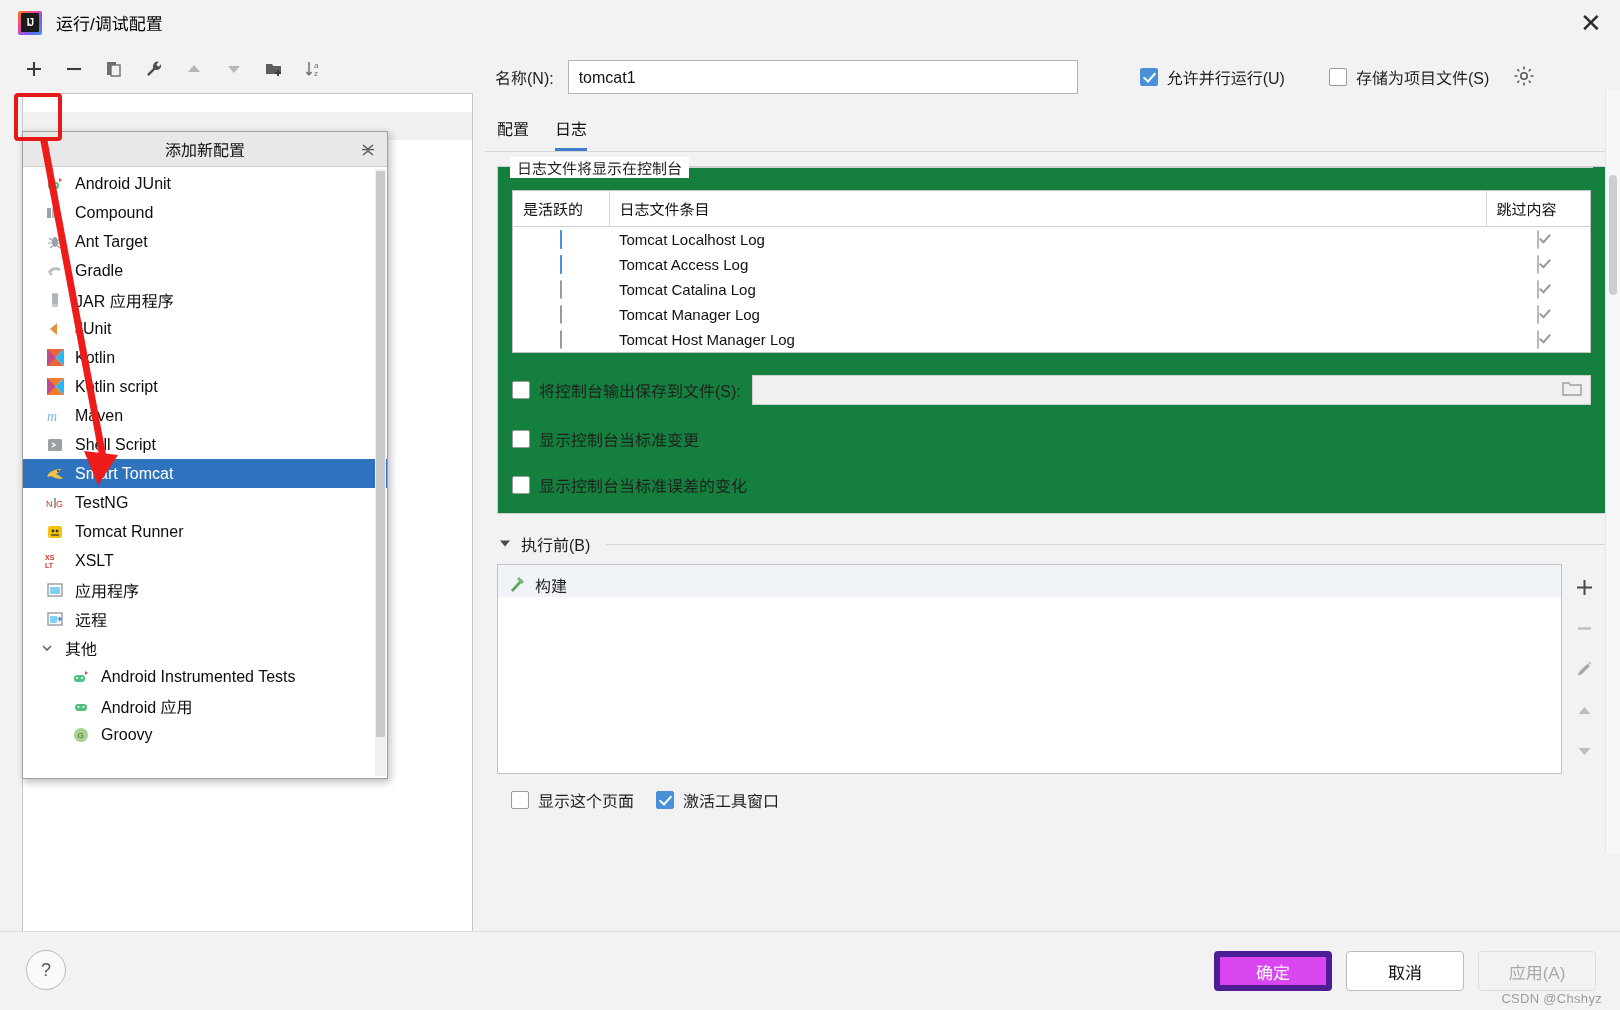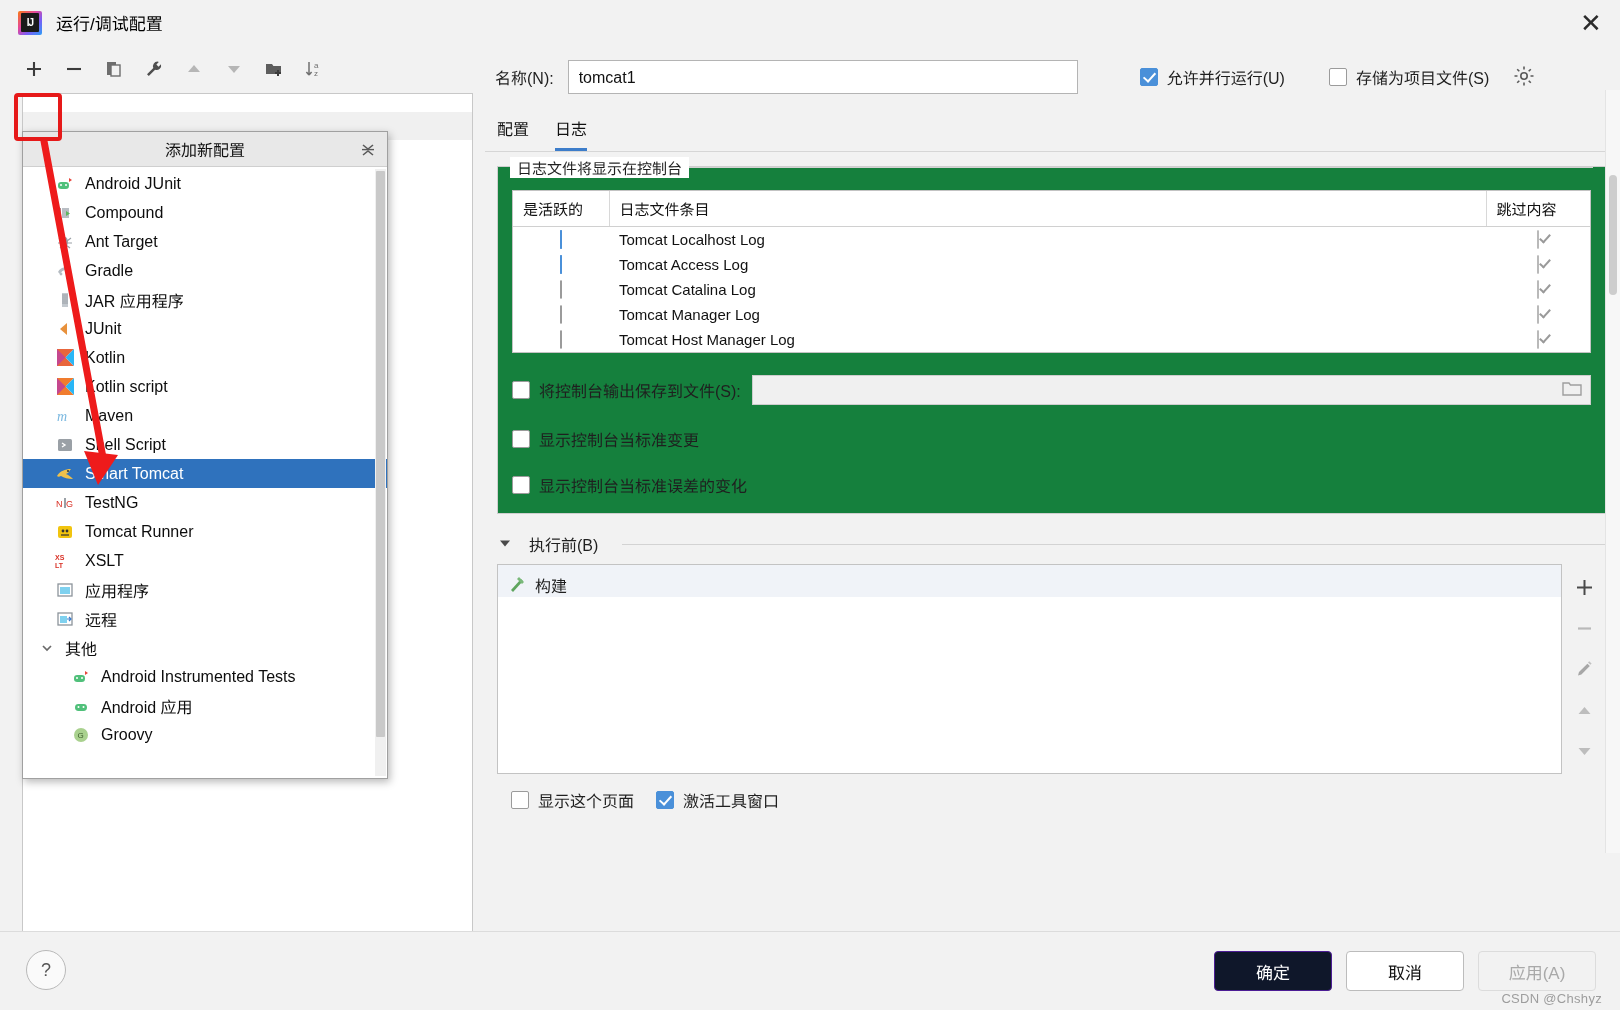--- a/index.html
+++ b/index.html
@@ -36,21 +36,21 @@
   .lp-body{flex:1;background:#fff;border:1px solid #c8c8c8;border-bottom:none;margin:0 2px 0 22px;position:relative;}
   .lp-row-sel{position:absolute;left:0;top:18px;height:28px;right:0;background:#f0f0f0;}
 
   
   .popup{position:absolute;left:22px;top:86px;width:364px;height:646px;background:#fff;
     border:1px solid #a0a0a0;box-shadow:2px 3px 8px rgba(0,0,0,.28);z-index:30;display:flex;flex-direction:column;}
   .popup-head{height:34px;flex:0 0 34px;background:#e8e8e8;border-bottom:1px solid #cfcfcf;
     display:flex;align-items:center;justify-content:center;position:relative;font-size:16px;color:#111;}
   .popup-head .collapse-ic{position:absolute;right:10px;top:8px;}
   .popup-list{flex:1;overflow:hidden;position:relative;padding-top:2px;}
-  .pitem{height:29px;display:flex;align-items:center;padding-left:32px;gap:10px;font-size:16px;color:#0d0d0d;cursor:pointer;white-space:nowrap;}
+  .pitem{height:29px;display:flex;align-items:center;padding-left:22px;gap:10px;font-size:16px;color:#0d0d0d;cursor:pointer;white-space:nowrap;}
   .pitem.indent{padding-left:48px;}
   .pitem.group{padding-left:14px;gap:8px;}
   .pitem.sel{background:#2f72bd;color:#fff;}
   .pico{width:20px;height:20px;flex:0 0 20px;display:flex;align-items:center;justify-content:center;font-size:13px;}
   .pscroll{position:absolute;right:1px;top:2px;width:11px;bottom:2px;background:#f0f0f0;}
   .pscroll i{position:absolute;left:1px;top:2px;width:9px;height:566px;background:#c9c9c9;border-radius:1px;display:block;}
 
   
   .arrow-svg{position:absolute;left:0;top:0;width:475px;height:820px;pointer-events:none;z-index:35;}
 
@@ -96,38 +96,38 @@
   table.logs td.c3{text-align:center;}
   .tbl-tools{position:absolute;right:-44px;top:0;width:40px;display:flex;flex-direction:column;align-items:center;gap:12px;padding-top:6px;}
   .ttool{width:30px;height:30px;display:flex;align-items:center;justify-content:center;cursor:pointer;}
 
   .opt-row{display:flex;align-items:center;gap:11px;padding:0 14px;margin-top:22px;font-size:16px;}
   .save-input{flex:1;height:30px;background:#f0f0f0;border:1px solid #cdcdcd;box-sizing:border-box;
     display:flex;align-items:center;padding:0 8px;}
   .folder-ic{margin-left:auto;}
 
   
-  .bl-head{display:flex;align-items:center;gap:16px;margin-top:18px;padding-right:0;}
+  .bl-head{display:flex;align-items:center;gap:8px;margin-top:18px;padding-right:0;}
   .bl-title{font-size:16px;white-space:nowrap;}
   .bl-rule{flex:1;height:1px;background:#d3d3d3;margin-left:8px;}
   .bl-area{display:flex;margin-top:8px;height:210px;}
   .bl-list{flex:1;background:#fff;border:1px solid #c3c3c3;}
   .bl-item{height:32px;display:flex;align-items:flex-end;gap:9px;padding-left:10px;background:#f0f3f8;font-size:16px;}
   .bl-tools{width:44px;flex:0 0 44px;display:flex;flex-direction:column;align-items:center;gap:11px;padding-top:8px;}
 
   .bottom-chks{display:flex;align-items:center;gap:22px;padding:14px 0 0 14px;}
 
   
   .footer{height:78px;flex:0 0 78px;display:flex;align-items:center;justify-content:flex-end;gap:14px;
     padding-right:24px;position:relative;border-top:1px solid #dcdcdc;background:#f2f2f2;}
   .help{position:absolute;left:26px;top:18px;width:38px;height:38px;border-radius:50%;border:1px solid #b9b9b9;
     background:#fafafa;display:flex;align-items:center;justify-content:center;font-size:18px;color:#555;cursor:pointer;}
   .btn{height:40px;min-width:118px;padding:0 20px;font-size:17px;border-radius:4px;cursor:pointer;
     display:flex;align-items:center;justify-content:center;box-sizing:border-box;font-family:inherit;}
-  .btn.primary{background:#0f172a;border:1px solid #4c1d95;color:#fff;}
+  .btn.primary{background:#d946ef;border:6px solid #4c1d95;color:#fff;}
   .btn.normal{background:#fff;border:1px solid #bcbcbc;color:#111;}
   .btn.disabled{background:#f2f2f2;border:1px solid #dcdcdc;color:#a9a9a9;}
   .watermark{position:absolute;right:18px;bottom:4px;font-size:13px;color:#9d9d9d;letter-spacing:.3px;}
 
   
   .outer-scroll{position:absolute;right:0;top:45px;bottom:78px;width:14px;background:#f7f7f7;border-left:1px solid #e4e4e4;}
   .outer-scroll i{position:absolute;left:3px;top:85px;width:8px;height:120px;background:#cdcdcd;border-radius:4px;display:block;}
 </style>
 </head>
 <body>

